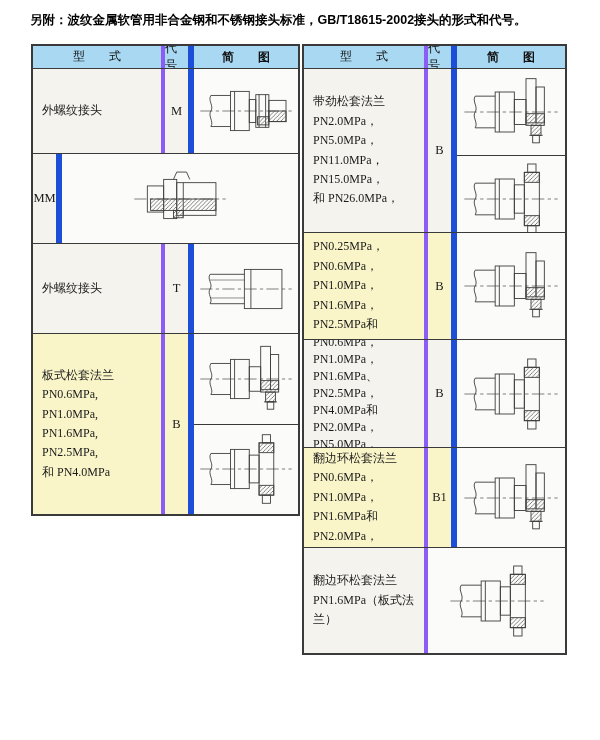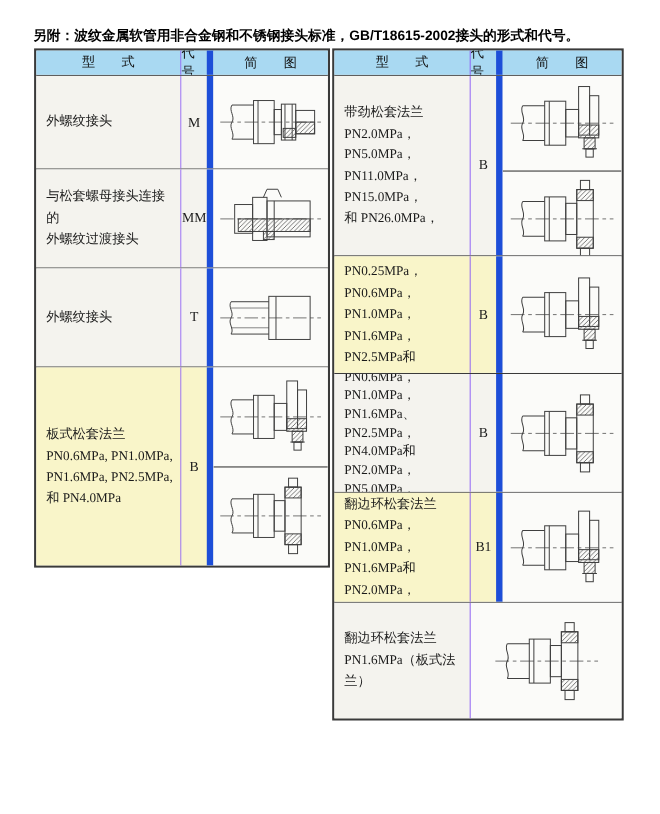--- a/index.html
+++ b/index.html
@@ -1,39 +1,39 @@
 <!DOCTYPE html>
 <html><head>
 <meta charset="utf-8">
 <style>
   html,body{margin:0;padding:0;background:#ffffff;}
   #page{position:relative;width:600px;height:740px;background:#ffffff;overflow:hidden;
         font-family:"Liberation Serif","DejaVu Serif",serif;color:#1a1a1a;}
   #doc-title{position:absolute;left:30px;top:12px;width:560px;
         font-family:"Liberation Sans","DejaVu Sans",sans-serif;
-        font-weight:bold;font-size:12.5px;color:#000;margin-top:12px;}
+        font-weight:bold;font-size:12.5px;color:#000;}
   .tbl{position:absolute;top:44px;border:2px solid #3a3a3a;background:#fbfbf9;}
   #tbl-left{left:31px;width:265px;}
   #tbl-right{left:302px;width:261px;}
   .row{display:flex;border-bottom:1px solid #3a3a3a;box-sizing:border-box;}
   .row:last-child{border-bottom:none;justify-content:space-between;}
   .cell{box-sizing:border-box;overflow:hidden;}
-  .cell.type{border-right:1px solid #8b5cf6;background:#f4f3ee;
+  .cell.type{border-right:4px solid #8b5cf6;background:#f4f3ee;
         display:flex;align-items:center;padding:4px 4px 4px 9px;
         font-size:12px;line-height:1.62;white-space:pre-line;}
   #tbl-left .cell.type{width:132px;}
   #tbl-right .cell.type{width:124px;}
   .cell.code{width:29px;border-right:6px solid #1d4ed8;background:#f4f3ee;
         display:flex;align-items:center;justify-content:center;font-size:12.5px;}
   .cell.diag{flex:1;background:#fbfbf9;display:flex;flex-direction:column;}
   .hl .cell.type,.hl .cell.code{background:#f9f5c9;}
   .row.header{height:23px;border-bottom:1px solid #3a3a3a;}
   .row.header .cell{background:#a9d9f2 !important;display:flex;align-items:center;
         justify-content:center;font-size:12px;color:#111;padding:0;}
-  .row.header .cell.diag{background:#a9d9f2;}
+  .row.header .cell.diag{background:#a9d9f2;font-weight:bold;}
   .sub{flex:1;display:flex;align-items:center;justify-content:center;}
   .sub + .sub{border-top:1px solid #3a3a3a;}
   .diagram-svg{stroke:#3f3f3f;fill:none;stroke-width:1.1;}
   #symbol-lib{position:absolute;width:0;height:0;overflow:hidden;}
 </style>
 </head>
 <body>
 
 <div id="page">
 
@@ -149,22 +149,20 @@
         <div class="sub">
           <svg class="diagram-svg" width="98" height="76" viewBox="0 0 120 90">
             <use href="#sym-m"></use>
           </svg>
         </div>
       </div>
     </div>
 
 
     <div class="row" style="height:90px">
-      <div class="cell type">与松套螺母接头连接的
-外螺纹过渡接头</div>
       <div class="cell code">MM</div>
       <div class="cell diag">
         <div class="sub">
           <svg class="diagram-svg" width="98" height="78" viewBox="0 0 120 90">
             <use href="#sym-mm"></use>
           </svg>
         </div>
       </div>
     </div>
 

